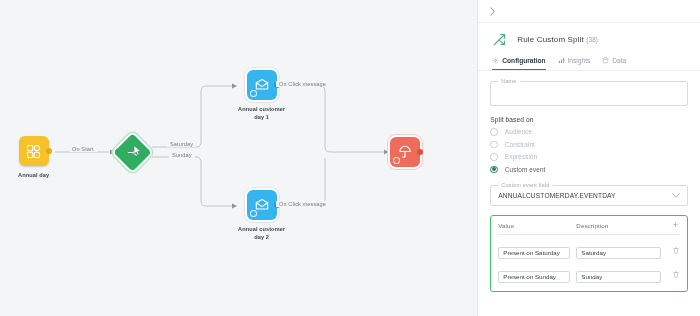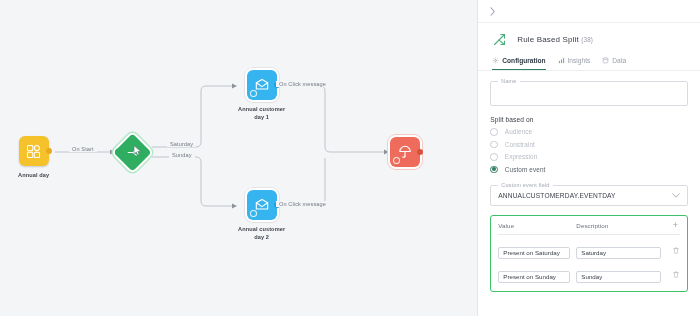--- a/index.html
+++ b/index.html
@@ -253,21 +253,21 @@
         <g fill="none" stroke="#4caf7d" stroke-width="1.7" stroke-linecap="round" stroke-linejoin="round">
           <path d="M4 20 L20 4"></path>
             <path d="M20 4 L20 10"></path>
             <path d="M20 4 L14 4"></path>
           <path d="M11 13 L20 20"></path>
             <path d="M20 20 L14 20"></path>
             <path d="M20 20 L20 14.5"></path>
         </g>
       </svg>
       <div class="panel-title">
-        <span>Rule Based Split</span>
+        <span>Rule Custom Split</span>
         <span class="count">(38)</span>
       </div>
     </div>
 
     <div class="tabs">
       <div class="tab active">
         <svg width="7" height="7" viewBox="0 0 24 24">
           <g fill="none" stroke="#8a9199" stroke-width="2">
             <circle cx="12" cy="12" r="3.2"></circle>
             <path d="M12 2.4v3M12 18.6v3M2.4 12h3M18.6 12h3M5.2 5.2l2.1 2.1M16.7 16.7l2.1 2.1M18.8 5.2l-2.1 2.1M7.3 16.7l-2.1 2.1"></path>

